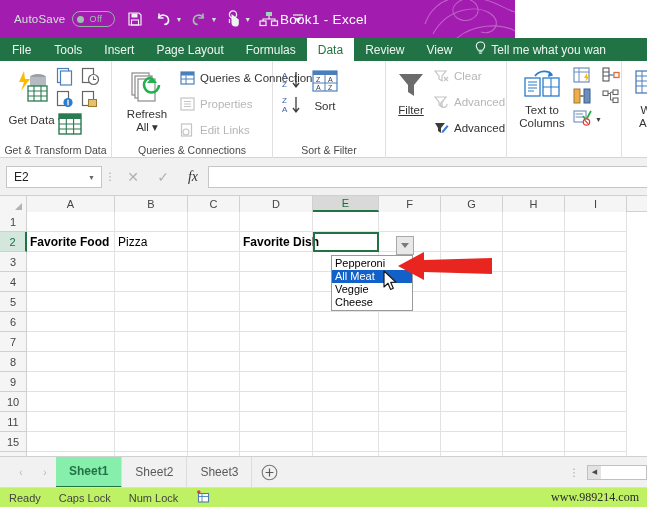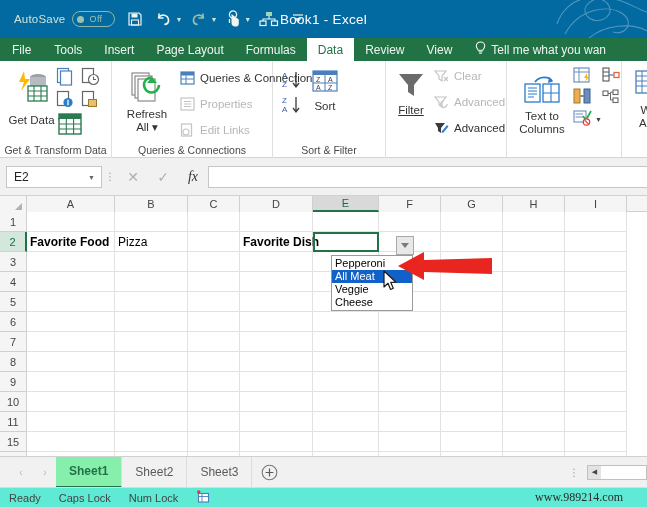--- a/index.html
+++ b/index.html
@@ -6,22 +6,22 @@
   html, body {
     width: 647px; height: 507px;
     font-family: "Liberation Sans", sans-serif;
     overflow: hidden;
     background: #ffffff;
   }
   #app { position: relative; width: 647px; height: 507px; overflow: hidden; }
 
   
   .titlebar {
-    position: absolute; left: 0; top: 0; width: 647px; height: 38px;
-    background: #0369a1;
+    position: absolute; left: 0; top: 0; width: 515px; height: 38px;
+    background: #a21caf;
     overflow: hidden;
   }
   .tb-swirl {
     position: absolute; right: -10px; top: -12px; width: 220px; height: 60px;
     opacity: .30;
   }
   .qat { position: absolute; left: 14px; top: 0; height: 38px; display: flex; align-items: center; gap: 0px; }
   .autosave-label {
     color: #cfe3d6; font-size: 11.5px; letter-spacing: .2px; margin-right: 7px;
   }
@@ -209,26 +209,26 @@
   .hscroll {
     width: 60px; height: 15px; background: #ffffff; border: 1px solid #c0c0c0;
     display: flex; align-items: center; margin-right: 0px;
   }
   .hs-btn { width: 13px; height: 13px; display: flex; align-items: center; justify-content: center;
     background: #e3e3e3; font-size: 7px; color: #4a4a4a; }
 
   
   .statusbar {
     position: absolute; left: 0; top: 487px; width: 647px; height: 20px;
-    background: #5eead4; border-top: 1px solid #dcdcdc;
+    background: #bef264; border-top: 1px solid #dcdcdc;
     display: flex; align-items: center; font-size: 11px; color: #444;
   }
   .st-item { padding: 0 9px; white-space: nowrap; }
   .watermark {
-    margin-left: auto; padding-right: 24px; font-size: 12px; color: #2a2a2a;
+    margin-left: auto; padding-right: 8px; font-size: 12px; color: #2a2a2a;
     font-family: "Liberation Serif", serif;
   }
 </style>
 </head>
 <body>
 
 <div id="app">
 
   <div class="titlebar">
     <svg class="tb-swirl" viewBox="0 0 220 60">
@@ -480,21 +480,21 @@
               <path d="M1 2 H11 L7 7 V12 L4 10 V7 Z" fill="#3b3b3b"></path>
               <path d="M8 10 L13 4 L14.5 5.5 L9.5 11.5 L7.5 12 Z" fill="#3b7ddb"></path>
             </svg>
         </span>
         <span>Advanced</span>
       </div>
 
     </div>
 
     <div class="rgroup" style="left:507px; width:115px;">
-      <div class="bigbtn" style="left:6px; top:14px; width:58px;">
+      <div class="bigbtn" style="left:6px; top:8px; width:58px;">
         <span>
           <svg width="38" height="30" viewBox="0 0 38 30">
             <path d="M12 7 C16 1, 26 1, 29 6" fill="none" stroke="#2b7ccc" stroke-width="1.8"></path>
             <path d="M26 2 L30 6.5 L25 8 Z" fill="#2b7ccc"></path>
             <rect x="2" y="9" width="15" height="18" fill="#fff" stroke="#2b7ccc" stroke-width="1.3"></rect>
             <path d="M5 13 H14 M5 16 H14 M5 19 H14 M5 22 H11" stroke="#2b7ccc" stroke-width="1.1"></path>
             <rect x="20" y="9" width="16" height="18" fill="#fff" stroke="#2b7ccc" stroke-width="1.3"></rect>
             <path d="M28 9 V27 M20 18 H36" stroke="#2b7ccc" stroke-width="1.1"></path>
           </svg>
         </span>

